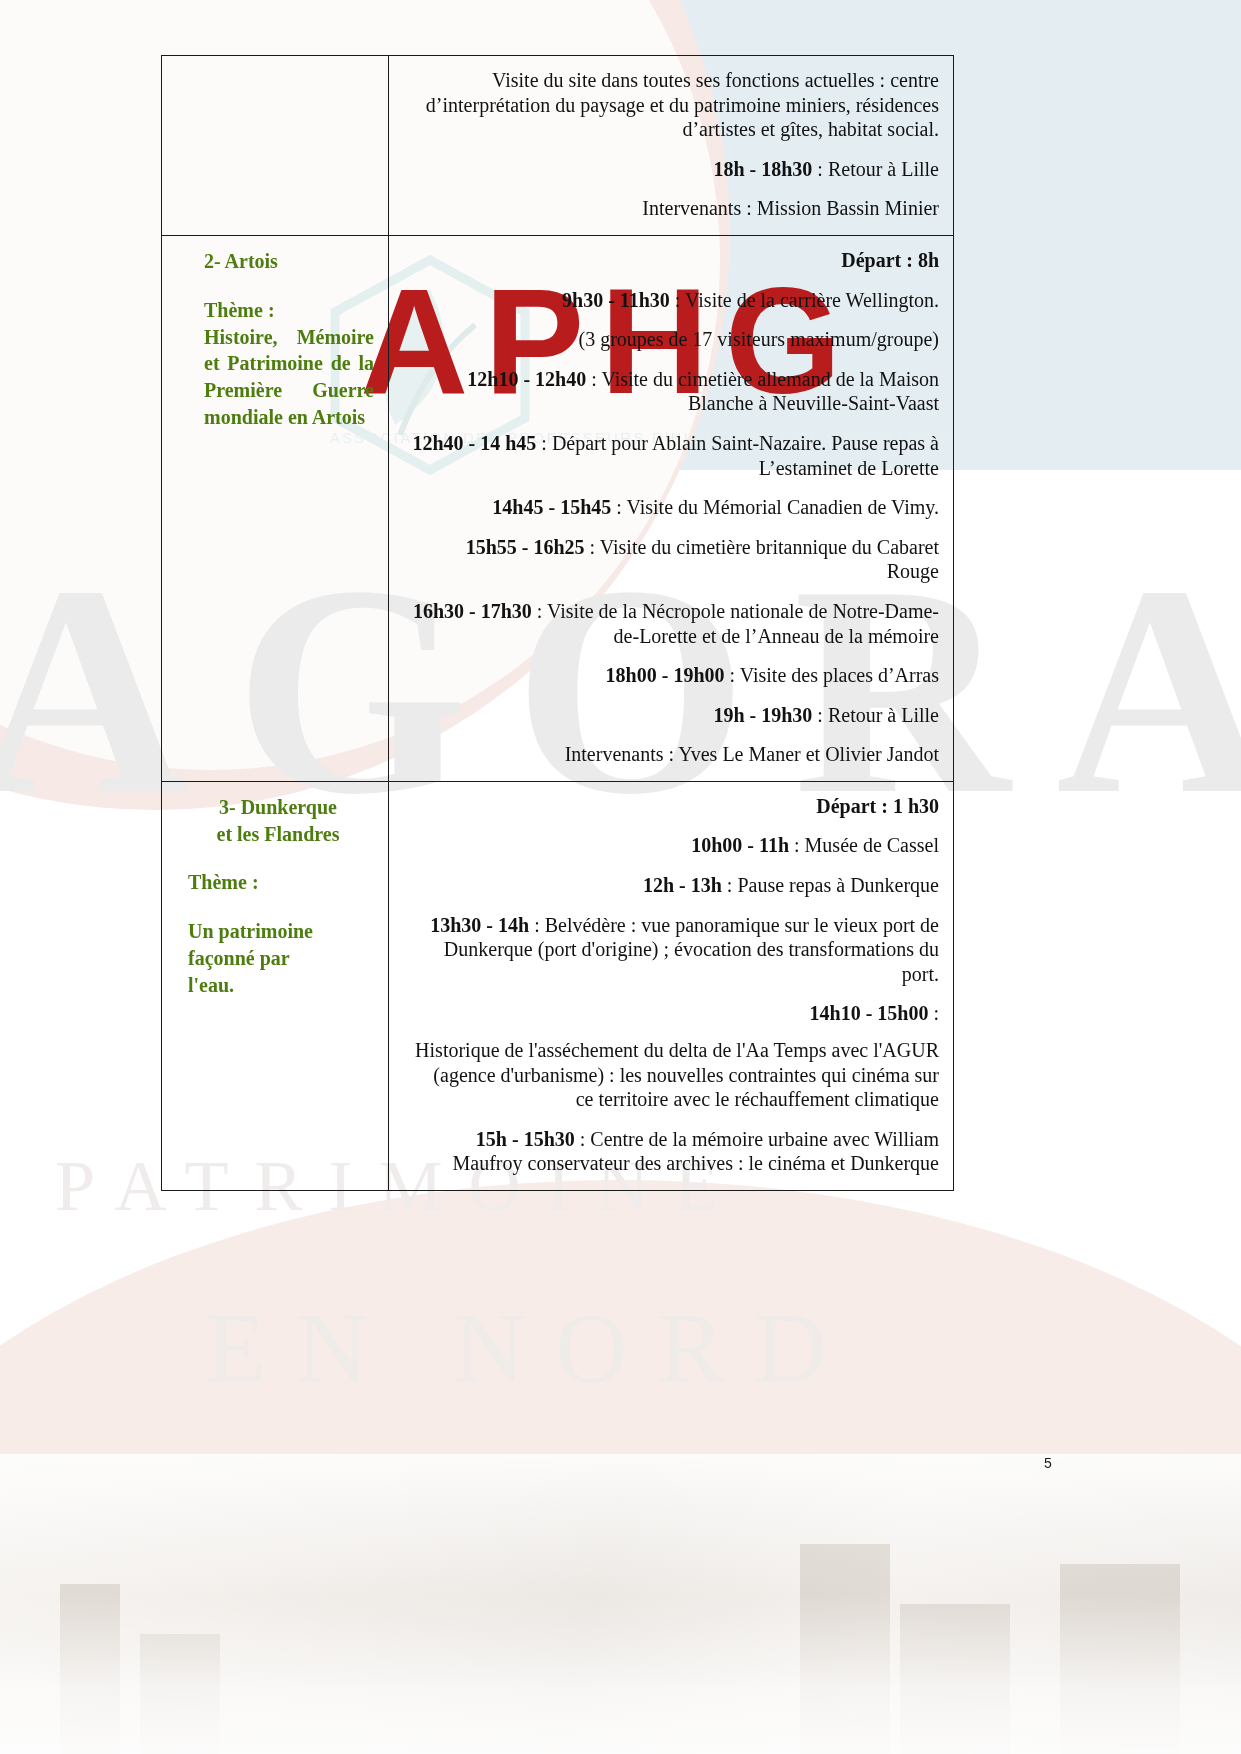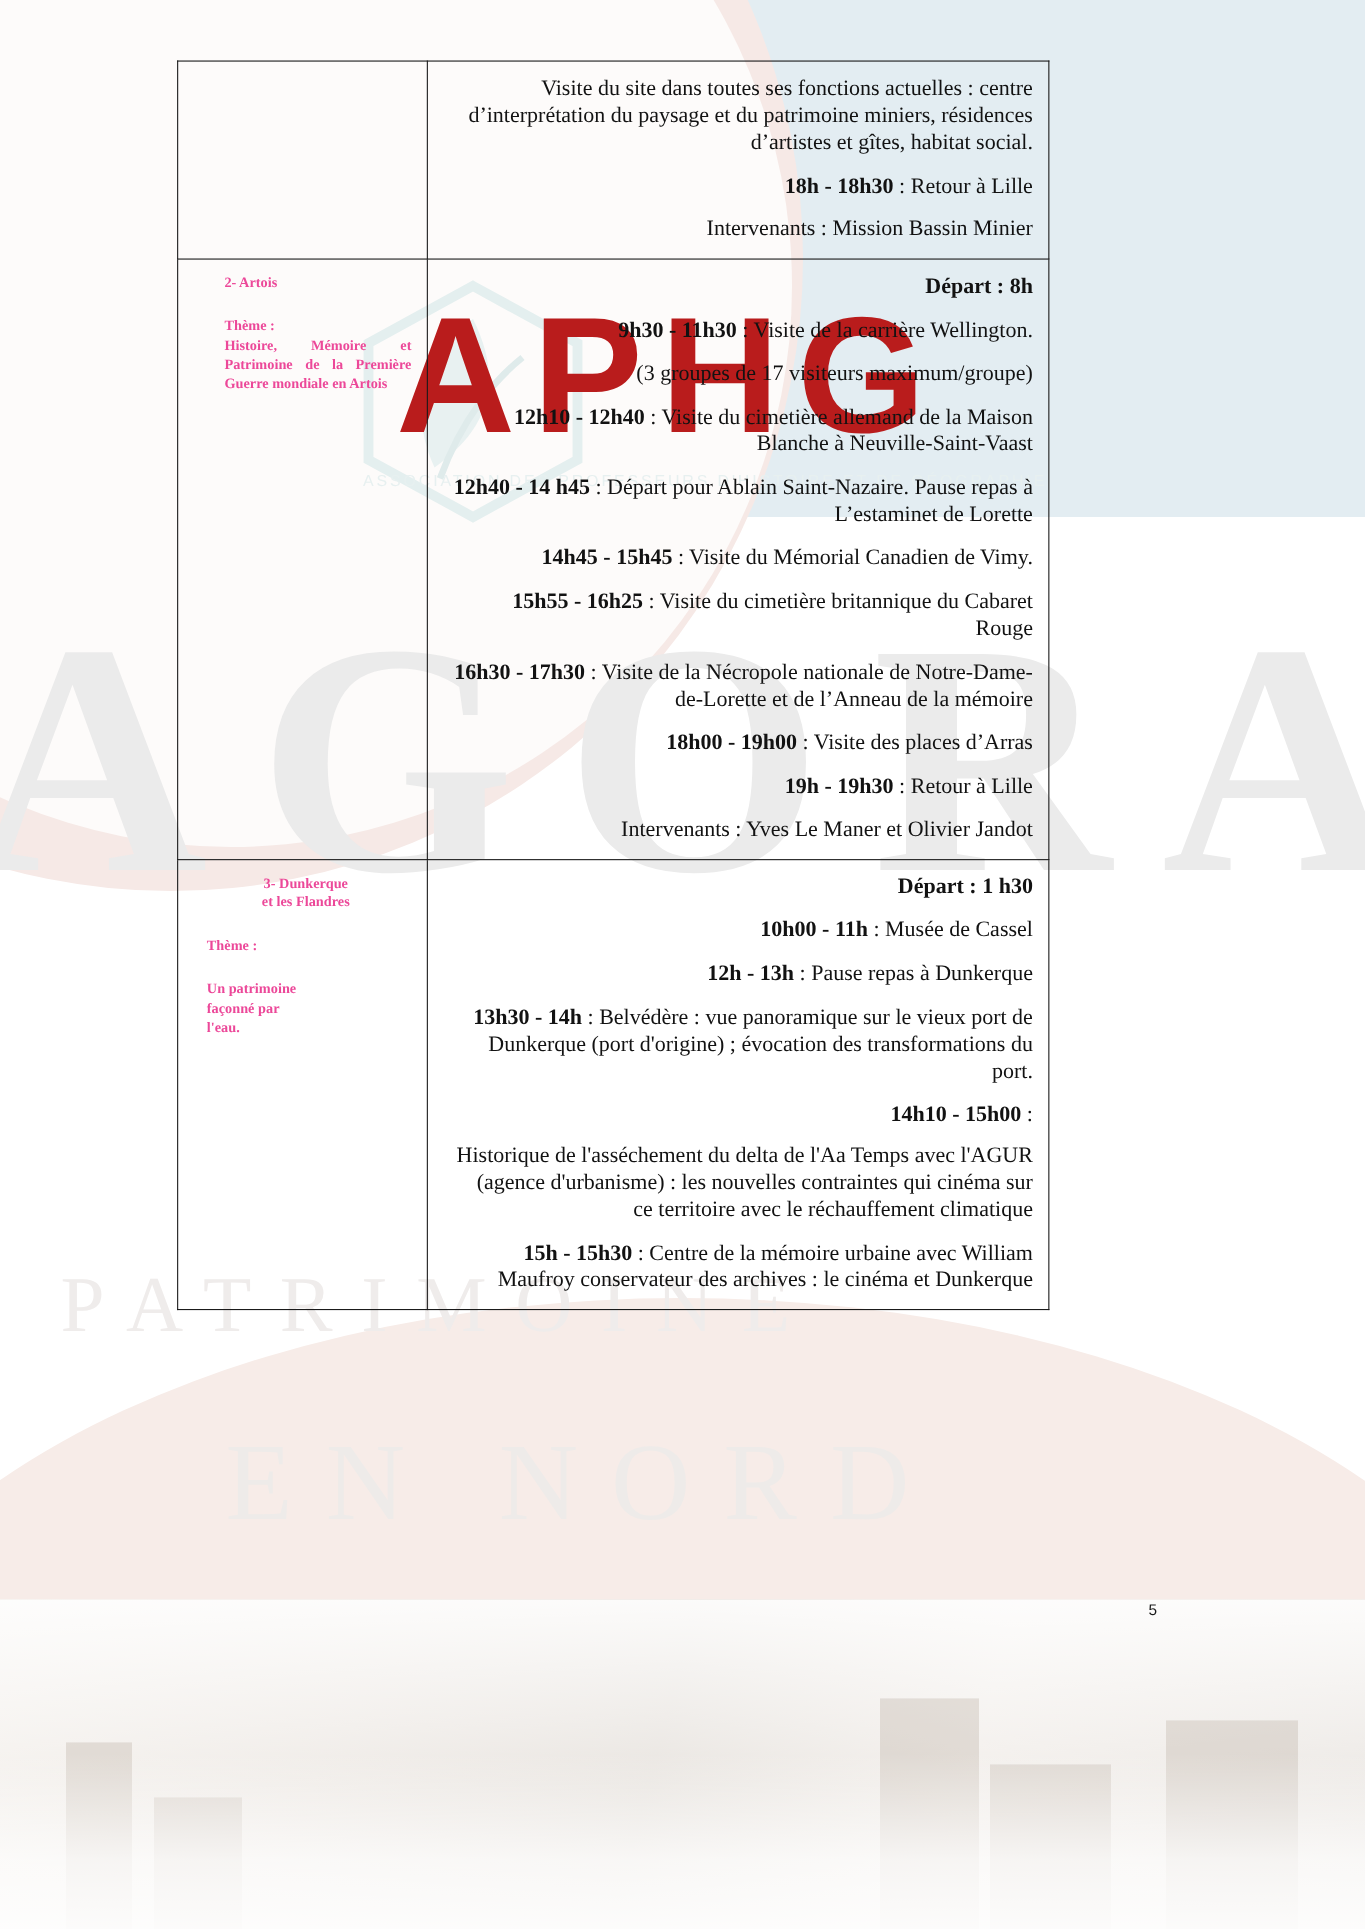--- a/index.html
+++ b/index.html
@@ -192,23 +192,23 @@
     border: 1.6px solid #1a1a1a;
     vertical-align: top;
     padding: 0;
   }
   td.col-theme { width: 226px; }
   td.col-detail { width: 564px; }
 
   .theme-inner {
     padding: 12px 14px 14px 42px;
     font-weight: bold;
-    font-size: 13px;
+    font-size: 20px;
     line-height: 1.34;
-    color: #ec4899;
+    color: #4d7c0f;
     text-align: justify;
   }
   .theme-inner.centered {
     text-align: center;
     padding-left: 26px;
     padding-right: 20px;
   }
   .theme-inner .tline { display: block; }
   .theme-inner .tgap { display: block; height: 22px; }
   .theme-block-left {

